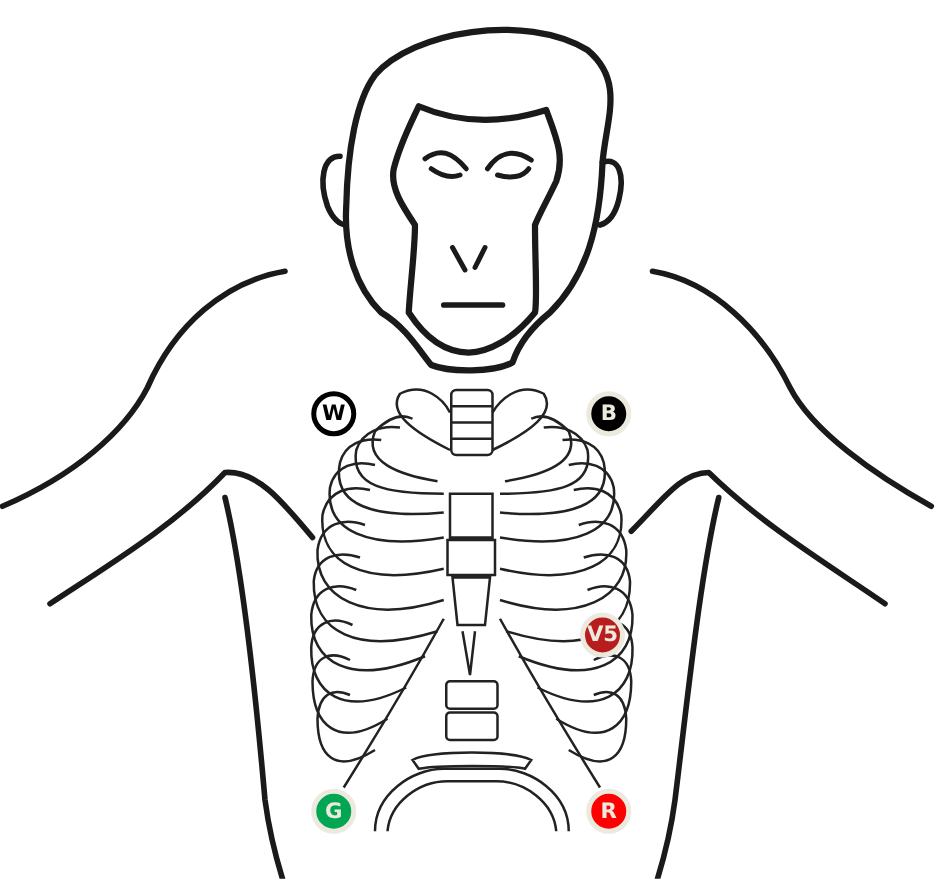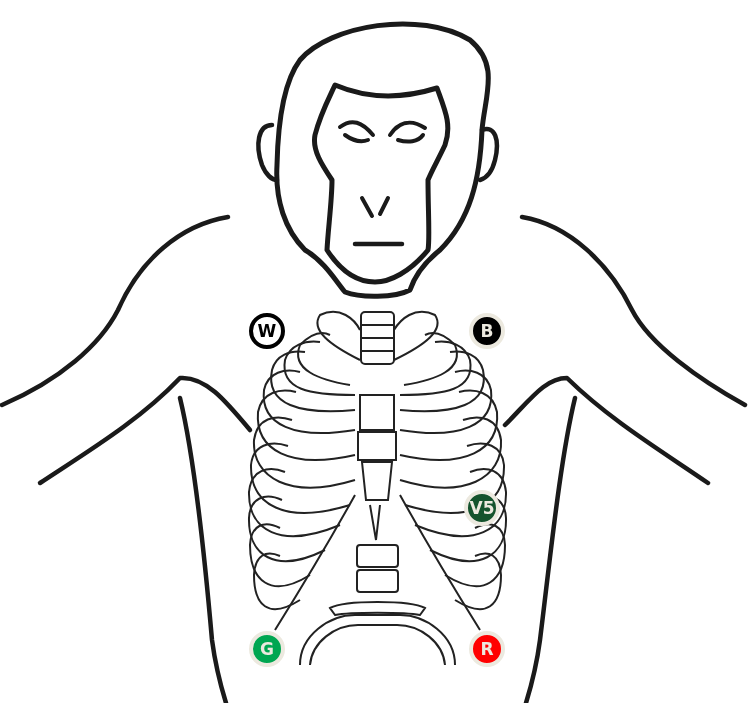--- a/index.html
+++ b/index.html
@@ -100,21 +100,21 @@
       <path d="M310,665 C312,642 335,625 358,625 L397,625 C420,625 443,642 445,665"></path>
     </g>
   </svg>
 
   <div class="electrode ring-dark" style="left:249px; top:313px; background:#ffffff; color:#000000;">
     <span>W</span>
   </div>
   <div class="electrode ring-light" style="left:469px; top:313px; background:#000000; color:#ece9df;">
     <span>B</span>
   </div>
-  <div class="electrode ring-light" style="left:464px; top:490px; background:#14532d; color:#ece9df;">
+  <div class="electrode ring-light" style="left:464px; top:490px; background:#b91c1c; color:#ece9df;">
     <span>V5</span>
   </div>
   <div class="electrode ring-light" style="left:249px; top:631px; background:#00a651; color:#ece9df;">
     <span>G</span>
   </div>
   <div class="electrode ring-light" style="left:469px; top:631px; background:#ff0000; color:#ece9df;">
     <span>R</span>
   </div>
 </div>
 

